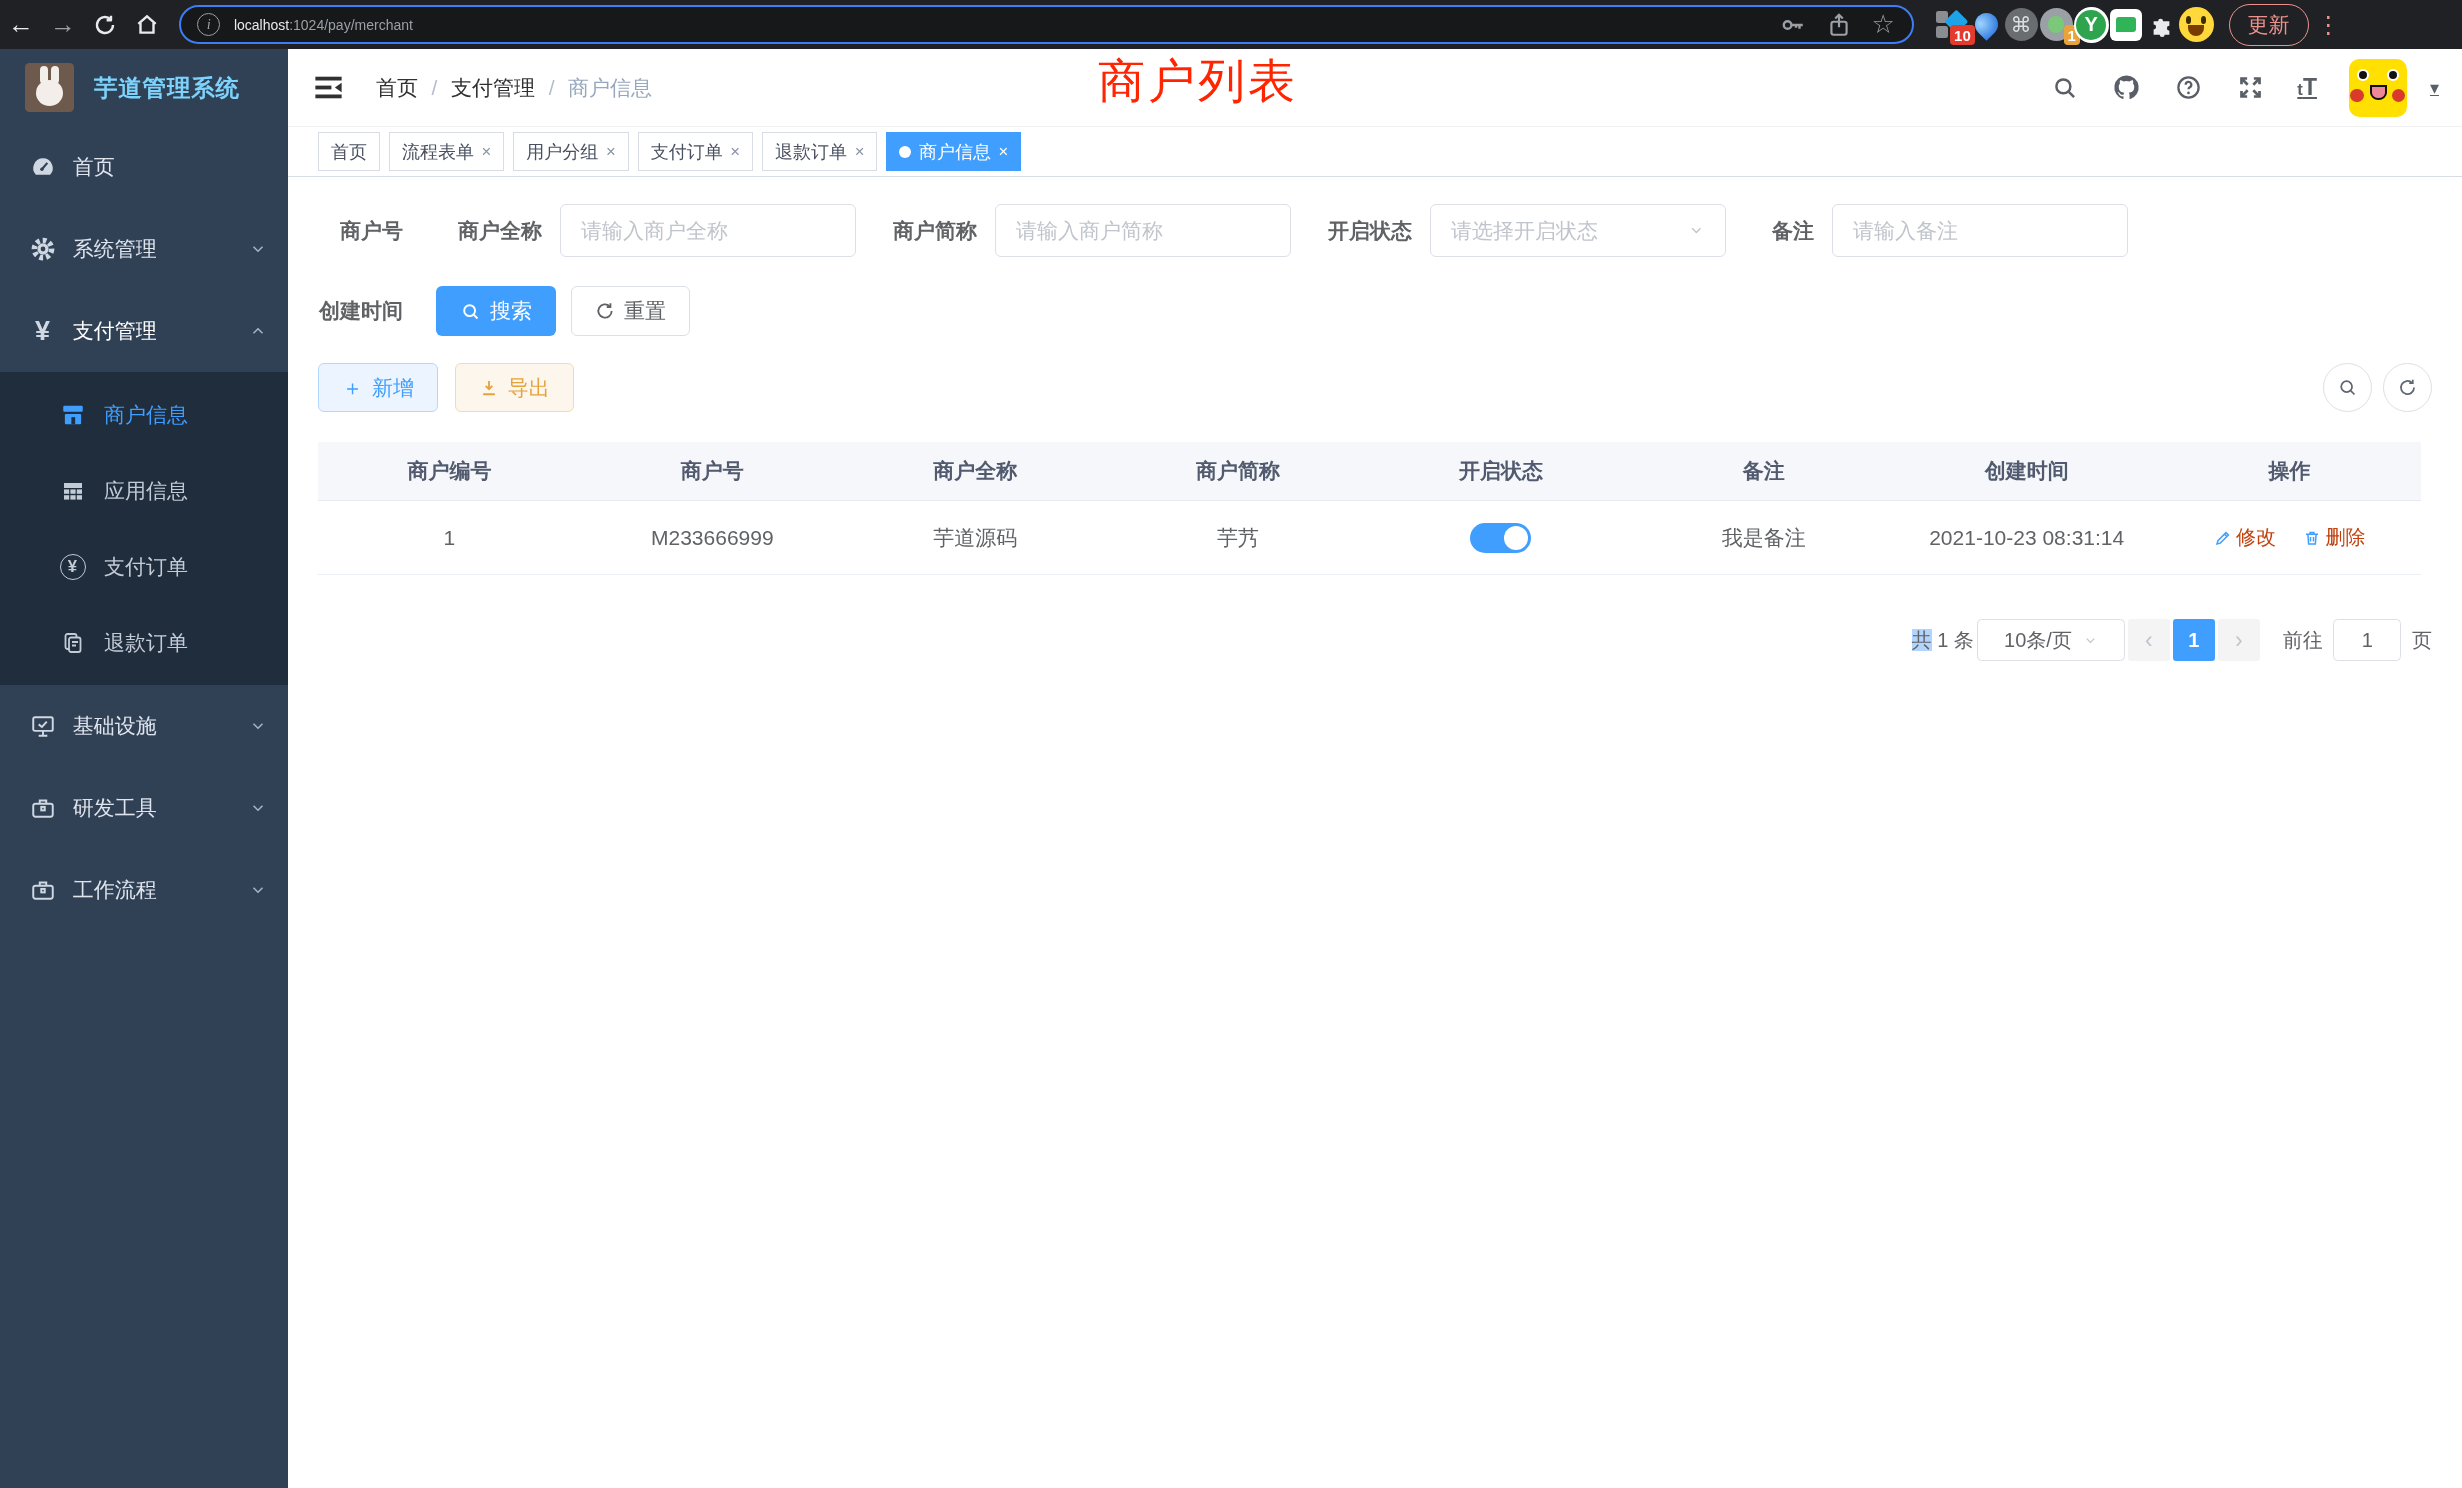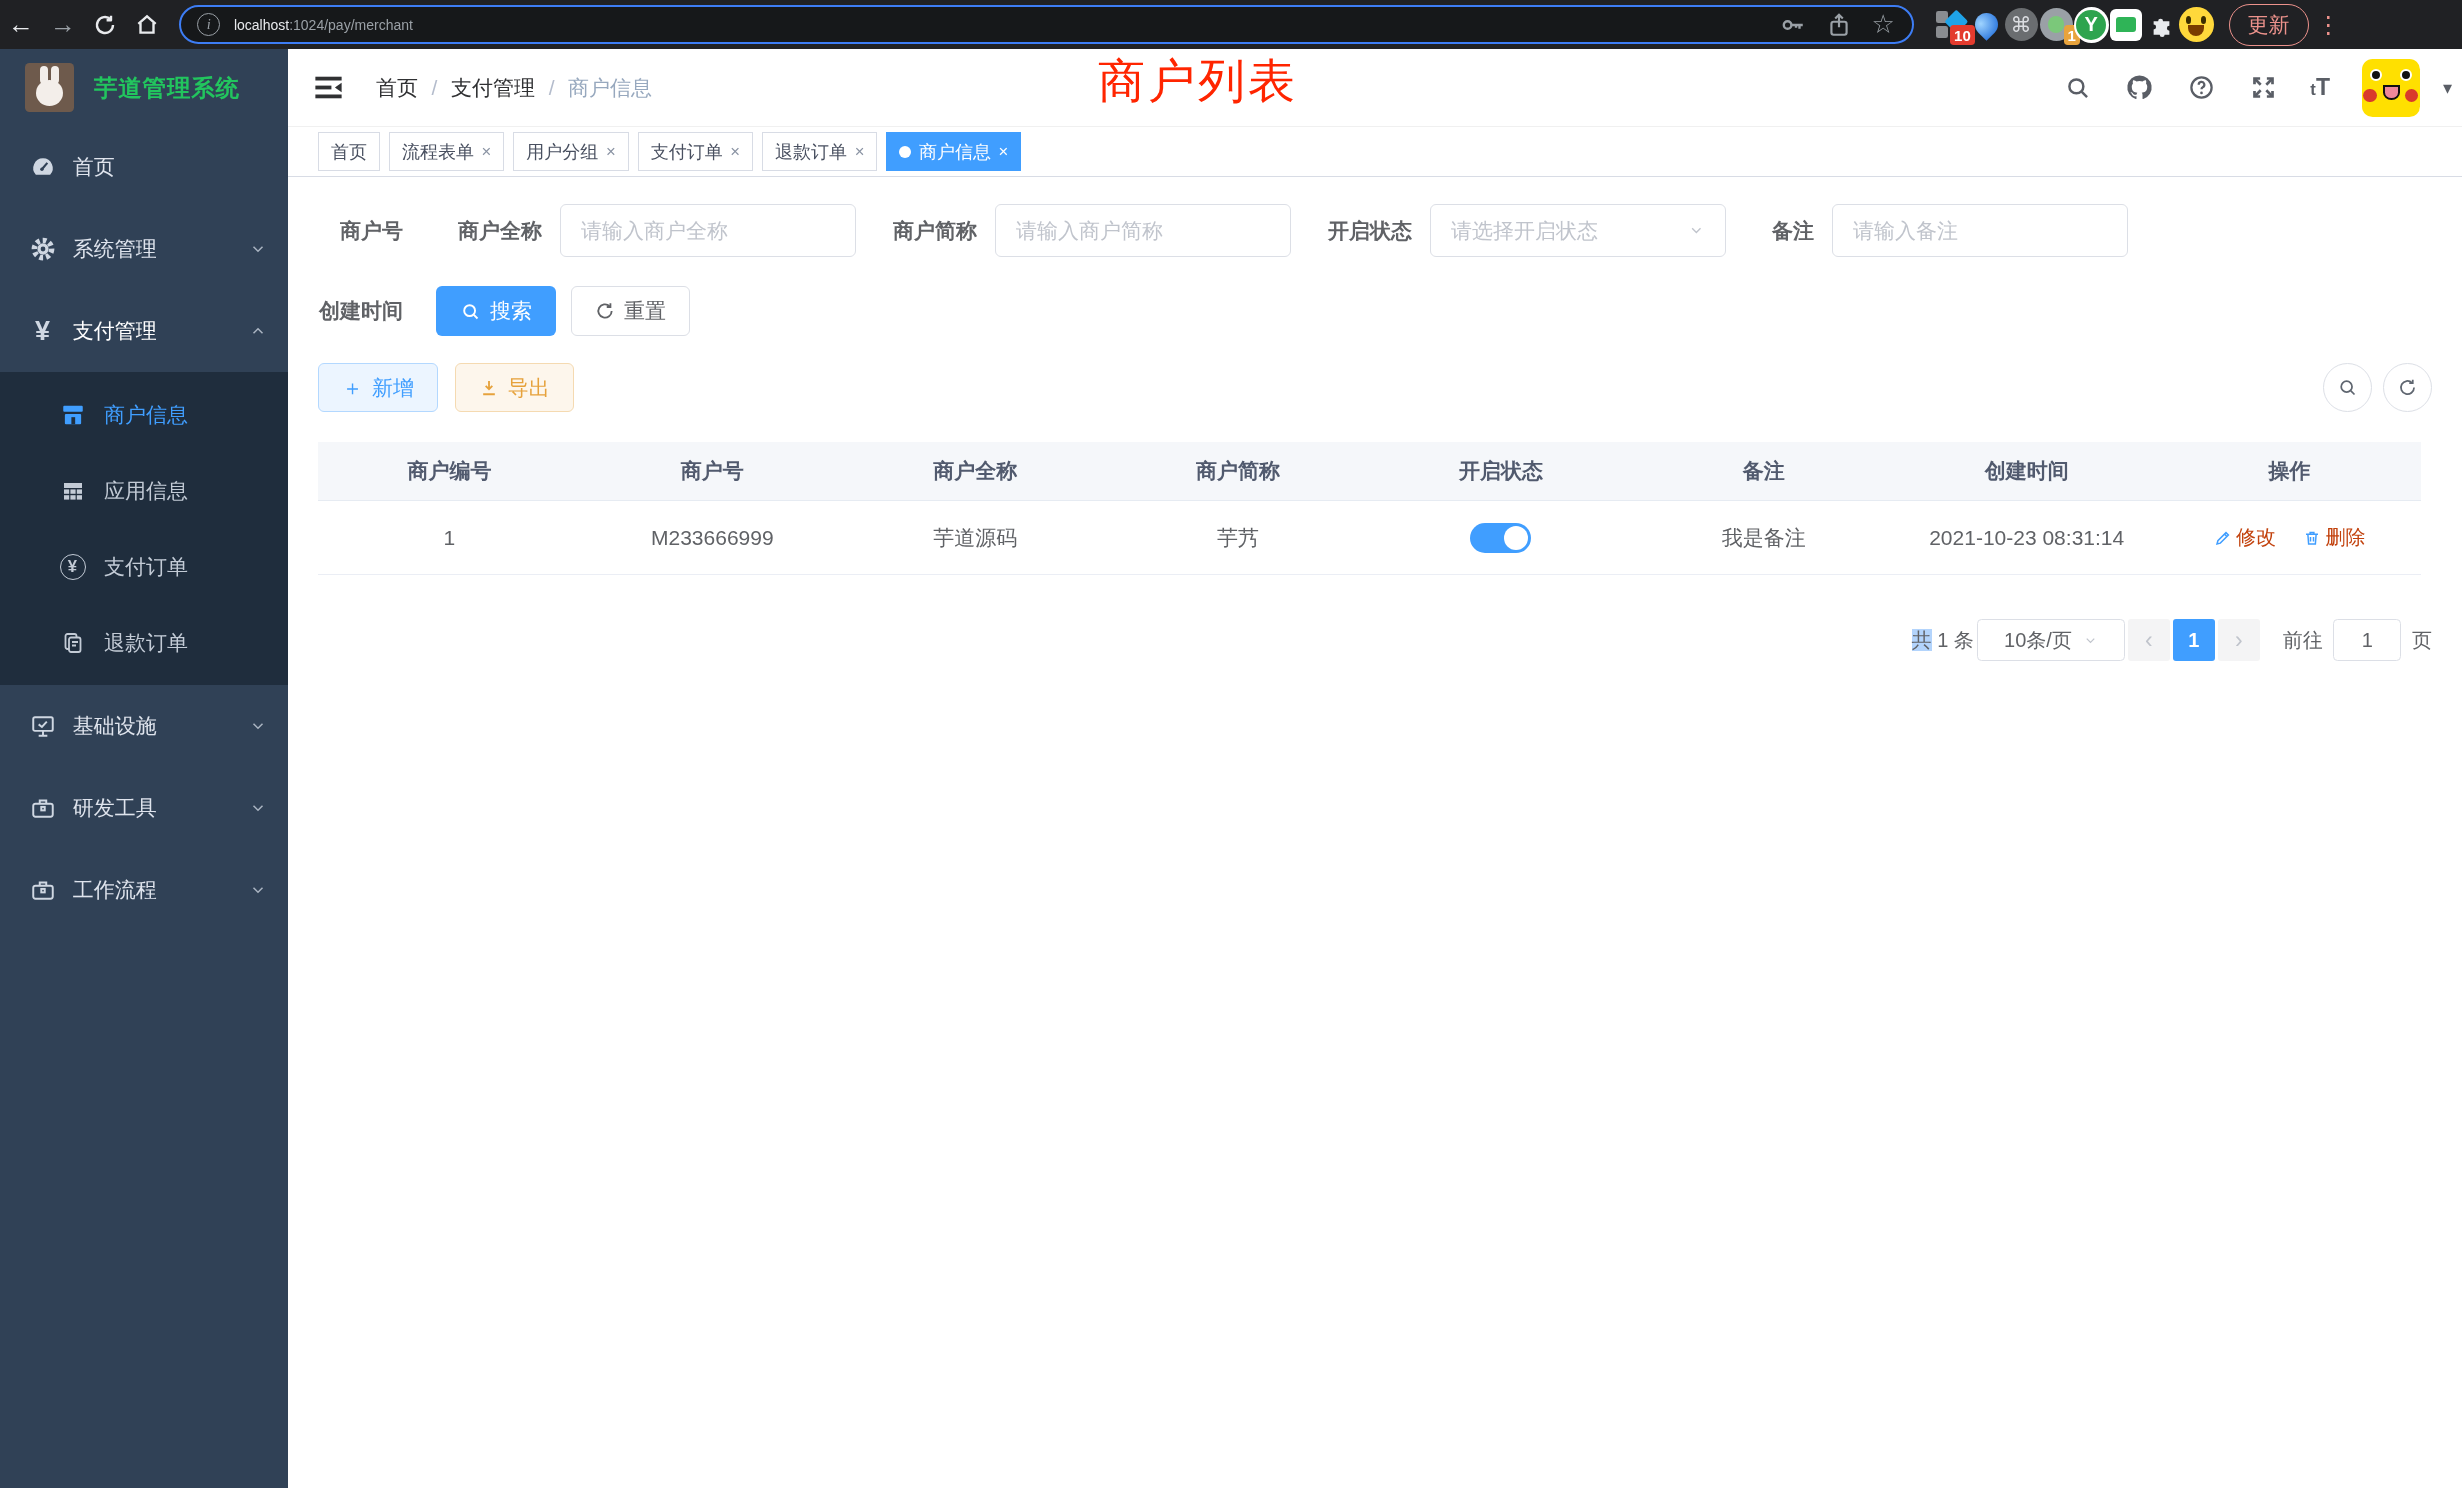--- a/index.html
+++ b/index.html
@@ -41,21 +41,21 @@
   .update-pill { margin-left:15px; border:1.5px solid #ec928c; color:#ec928c; border-radius:23px;
     font-size:21px; padding:6px 18px; white-space:nowrap; }
   .kebab { color:#ec928c; font-size:24px; margin:0 10.6px 0 7.6px; letter-spacing:0; }
 
   
   .sidebar { position:absolute; left:0; top:49px; width:288px; height:1440px; background:#304156; }
   .logo { height:77px; display:flex; align-items:center; padding-left:25px; }
   .logo-img { width:49px; height:49px; border-radius:4.5px; background:#6e5a4c; position:relative; overflow:hidden; }
   .logo-img .ear { position:absolute; top:3px; width:7.6px; height:18px; background:#f3eeea; border-radius:4.5px; }
   .logo-img .face { position:absolute; left:10.6px; top:16.7px; width:27px; height:26px; background:#f3eeea; border-radius:50%; }
-  .logo-title { margin-left:20px; color:#22c55e; font-size:23.5px; font-weight:700; letter-spacing:0.8px; }
+  .logo-title { margin-left:20px; color:#7dd3fc; font-size:23.5px; font-weight:700; letter-spacing:0.8px; }
   .menu { }
   .m-item { height:82px; display:flex; align-items:center; padding:0 21px 0 29px; color:#dfe4ed; cursor:pointer; }
   .m-item .mi-icon { width:27px; height:27px; display:flex; align-items:center; justify-content:center; color:#cfd7e2; flex:0 0 auto; }
   .m-item .mi-label { margin-left:16.7px; font-size:21px; }
   .m-item .chev { margin-left:auto; color:#aab4c2; }
   .submenu { background:#1f2d3d; padding:4.5px 0; }
   .s-item { height:76px; display:flex; align-items:center; padding-left:59px; color:#c3cbd6; cursor:pointer; }
   .s-item .mi-icon { width:27px; height:27px; display:flex; align-items:center; justify-content:center; }
   .s-item .mi-label { margin-left:18px; font-size:21px; }
   .s-item.active { color:#409eff; }
@@ -66,21 +66,21 @@
   
   .navbar { position:absolute; left:288px; top:49px; width:2174px; height:78px; background:#fff;
     display:flex; align-items:center; border-bottom:0.8px solid #f0f0f0; }
   .hamb { margin-left:23px; width:35px; height:35px; color:#303133; }
   .crumbs { margin-left:30px; display:flex; align-items:center; gap:13.6px; font-size:21px; }
   .crumb-link { color:#303133; }
   .crumb-sep { color:#b4bccc; }
   .crumb-cur { color:#97a8be; }
   .annotation { position:absolute; left:1098px; top:50px; font-size:47px; color:#ff2500;
     font-weight:500; letter-spacing:3px; white-space:nowrap; }
-  .nav-right { margin-left:auto; display:flex; align-items:center; gap:32px; padding-right:10px; color:#5a5e66; }
+  .nav-right { margin-left:auto; display:flex; align-items:center; gap:32px; padding-right:23px; color:#5a5e66;text-decoration:underline; }
   .nav-ic { width:30px; height:30px; display:flex; align-items:center; justify-content:center; }
   .tT { font-size:23px; font-weight:700; color:#5a5e66; }
   .tT .small { font-size:16.7px; }
   .avatar { width:58px; height:58px; border-radius:10.6px; background:#ffe000; position:relative; overflow:hidden; }
   .avatar .eye { position:absolute; top:10.6px; width:12px; height:12px; background:#111; border-radius:50%; border:2.3px solid #fff; }
   .avatar .cheek { position:absolute; top:30px; width:13.6px; height:13.6px; background:#d93a2b; border-radius:50%; }
   .avatar .mouth { position:absolute; left:21px; top:26px; width:16.7px; height:15px; background:#e89; border:2.3px solid #111; border-radius:0 0 50% 50%; }
   .caret { color:#5a5e66; font-size:18px; margin-left:-9px; }
 
   

